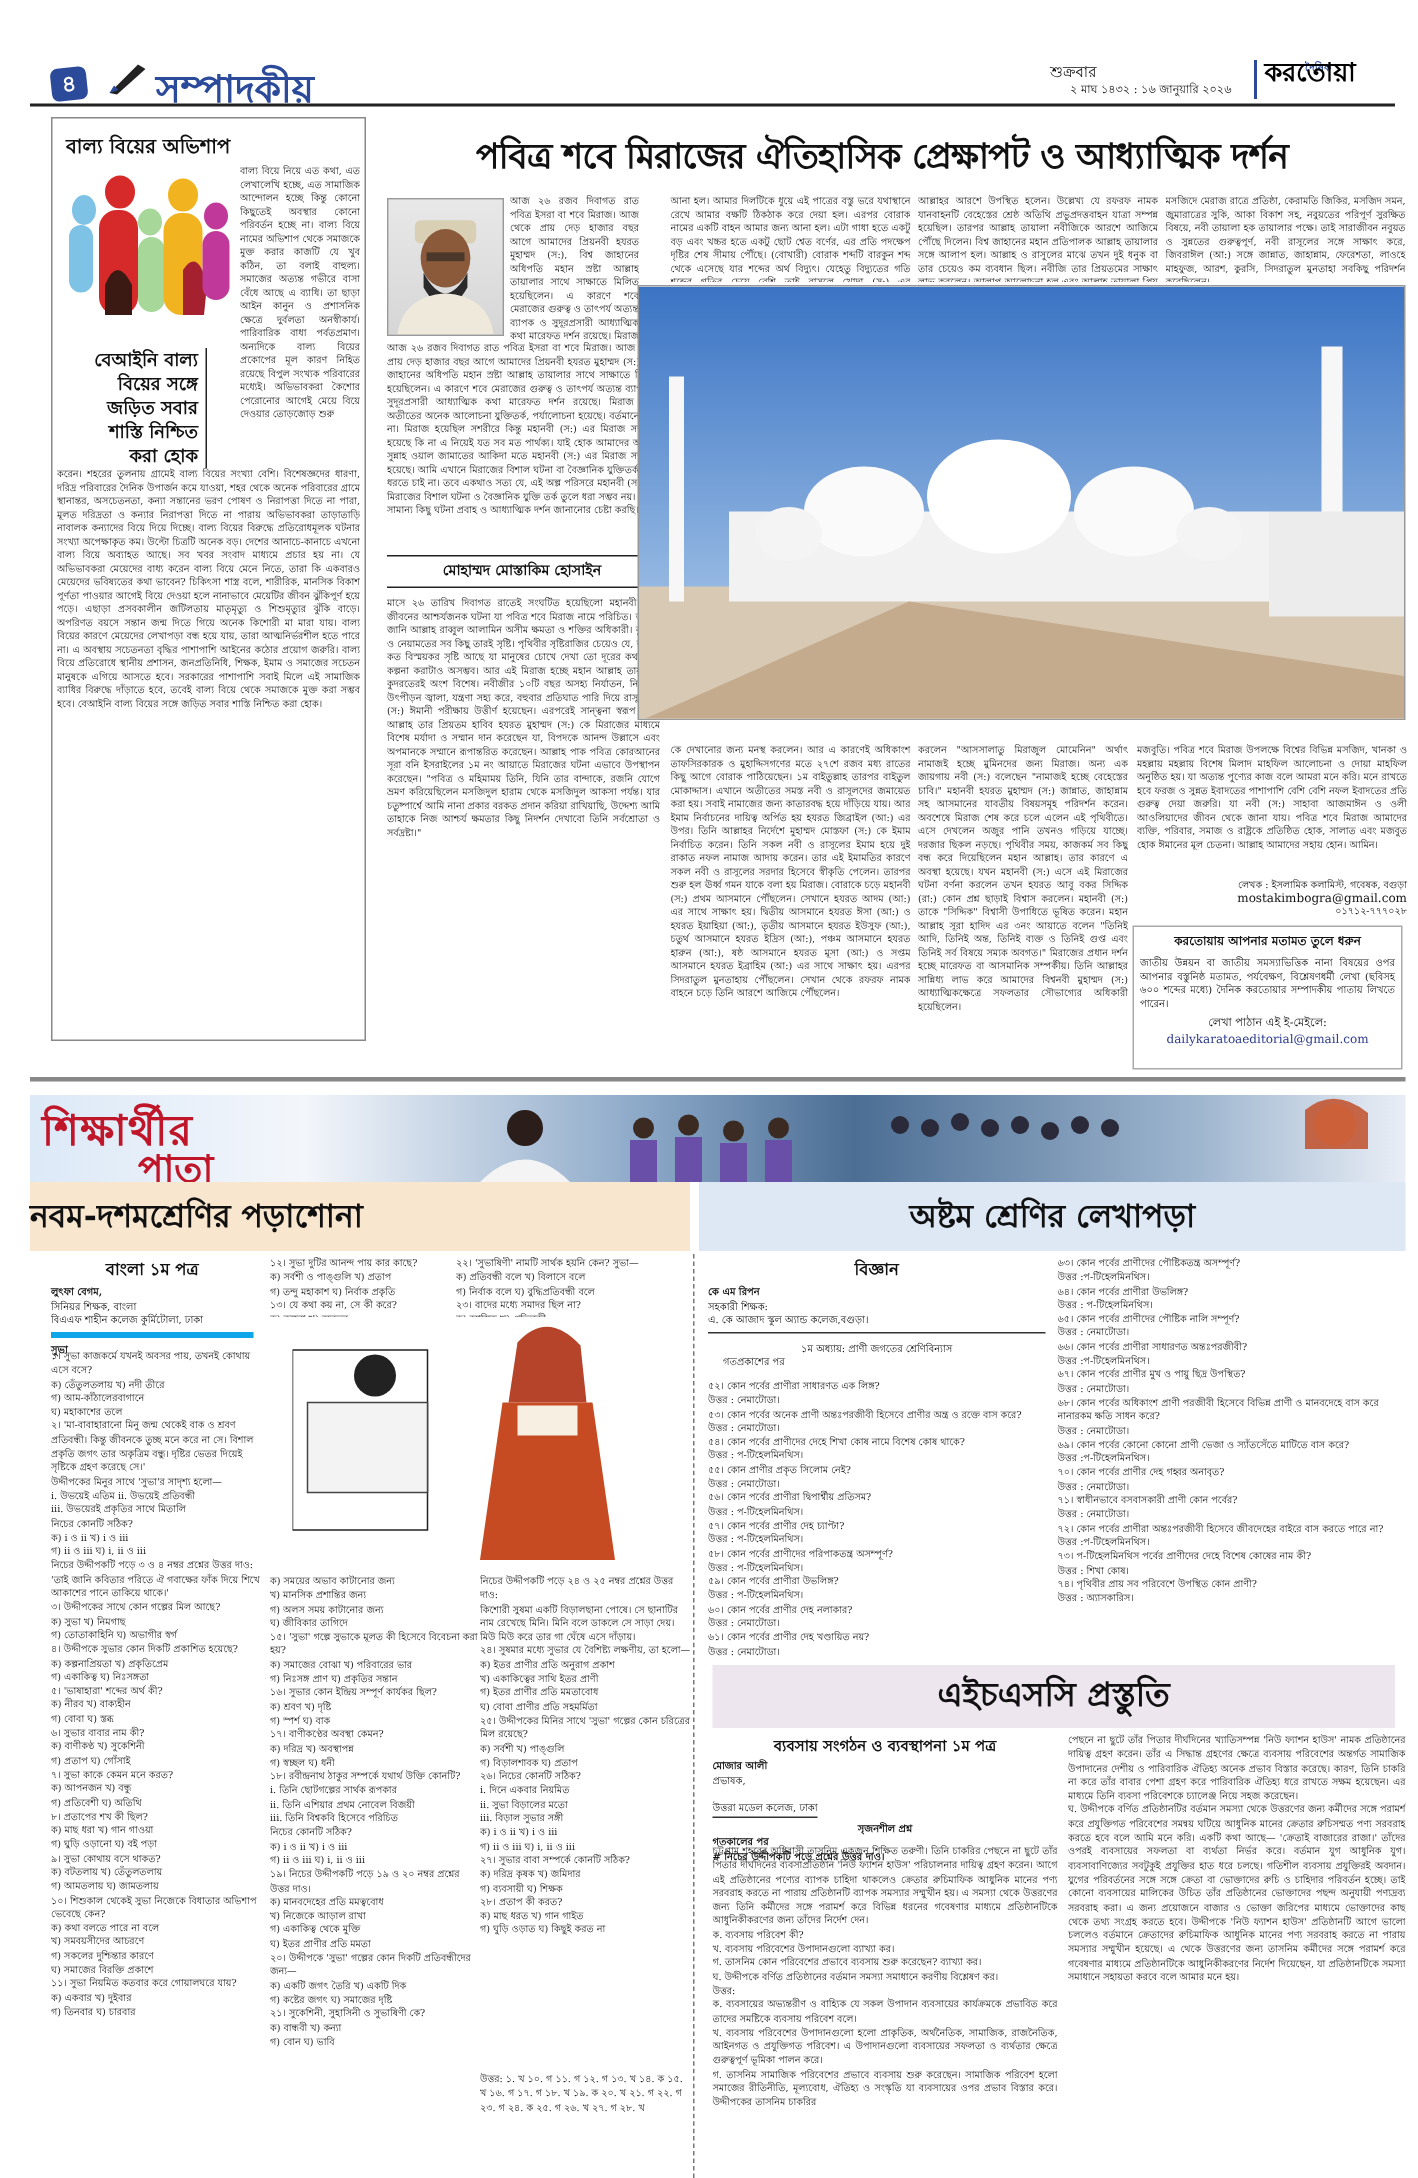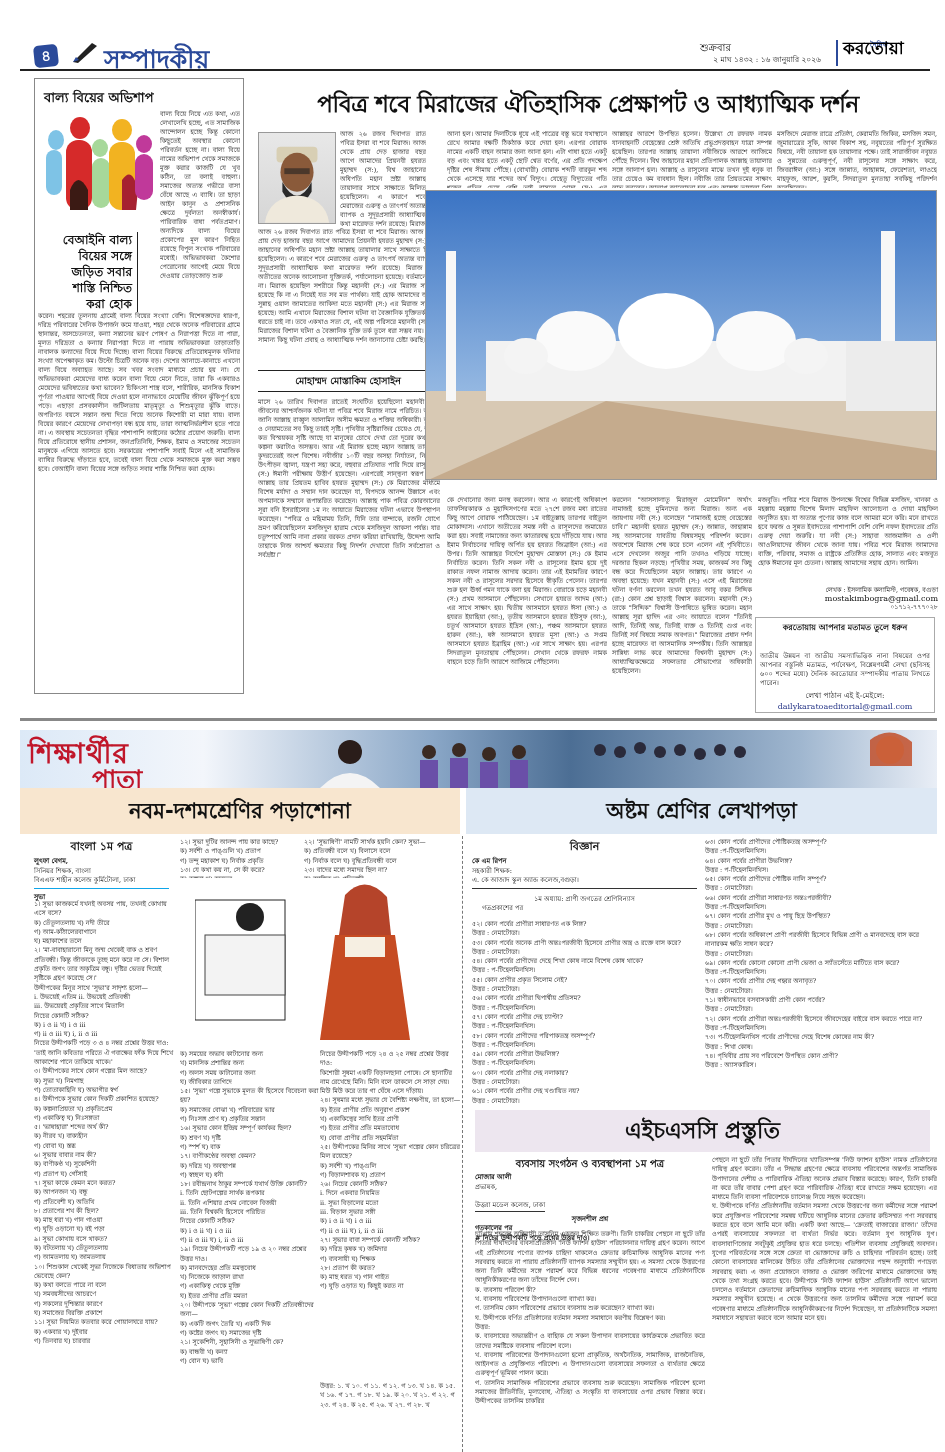--- a/index.html
+++ b/index.html
@@ -22,30 +22,30 @@
 #ltitle{left:44px;top:88px;font-size:13px;font-weight:bold}
 #limg{left:42px;top:110px;width:115px;height:105px}
 #lquote{left:56px;top:232px;width:82px;font-size:12px;line-height:16px;text-align:right;font-weight:bold;border-right:1px solid #222;padding-right:5px}
 
 #headline{left:258px;top:86px;width:660px;text-align:center;font-size:23px;font-weight:bold;font-family:"DejaVu Sans",sans-serif;letter-spacing:-0.5px}
 #author-photo{left:258px;top:132px;width:78px;height:92px;border:1px solid #999;background:linear-gradient(#e8e8e8,#d6d6d6)}
 #author-name-box{left:258px;top:370px;width:180px;height:22px;border-top:1px solid #222;border-bottom:1px solid #222;font-size:9.5px;text-align:center;line-height:20px;font-weight:bold}
 #mosque{left:425px;top:190px;width:512px;height:290px;border:1px solid #999;overflow:hidden}
 #cta{left:755px;top:617px;width:180px;height:96px;border:1px solid #aaa;padding:3px 4px}
 #cta-title{font-size:8px;font-weight:bold;text-align:center;color:#111}
-#cta-body{font-size:6.6px;line-height:9px;text-align:justify;margin-top:18px}
+#cta-body{font-size:6.6px;line-height:9px;text-align:justify;margin-top:4px}
 #cta-send{font-size:7.5px;text-align:center;margin-top:2px}
 #cta-mail{font-size:8px;text-align:center;color:#2b3a8a;font-family:"DejaVu Serif",serif}
 #byline-end{left:758px;top:586px;width:180px;text-align:right;font-size:6.4px;line-height:8.5px}
 #sep2{left:20px;top:718px;width:917px;height:3px;background:#888}
 
 #banner{left:20px;top:730px;width:917px;height:58px;background:linear-gradient(90deg,#dce9f7 0%,#f3f6fb 20%,#8aa7c7 45%,#4c6e94 60%,#9fb6cf 85%,#e9eef6 100%);overflow:hidden}
 #banner-title1{left:28px;top:732px;font-size:28px;font-weight:bold;color:#c0162a;font-family:"DejaVu Sans",sans-serif;letter-spacing:1px}
 #banner-title2{left:92px;top:760px;font-size:25px;font-weight:bold;color:#c0162a;font-family:"DejaVu Sans",sans-serif}
-#hd-left{left:20px;top:788px;width:440px;height:46px;background:#f8e6cf;text-align:center;font-size:21px;font-weight:bold;line-height:46px;font-family:"DejaVu Sans",sans-serif}
+#hd-left{left:20px;top:788px;width:440px;height:46px;background:#f8e6cf;font-size:21px;font-weight:bold;line-height:46px;font-family:"DejaVu Sans",sans-serif}
 #hd-right{left:466px;top:788px;width:471px;height:46px;background:#dde8f4;text-align:center;font-size:21px;font-weight:bold;line-height:46px;font-family:"DejaVu Sans",sans-serif}
 #vdot{left:462px;top:836px;width:1px;height:616px;border-left:1px dashed #777}
 #hsc{left:475px;top:1110px;width:455px;height:42px;background:#ede6ef;text-align:center;font-size:22px;font-weight:bold;line-height:42px;font-family:"DejaVu Sans",sans-serif}
 .subhead{font-size:11px;font-weight:bold;text-align:center}
 .small{font-size:6.6px;line-height:9.5px}
 .q{font-size:6.4px;line-height:9.3px;color:#222;white-space:pre-line}
 #cartoon{left:195px;top:875px;width:230px;height:165px}
 </style>
 </head>
 <body>
@@ -172,21 +172,21 @@
 <div id="banner-title1" class="abs">শিক্ষার্থীর</div>
 <div id="banner-title2" class="abs">পাতা</div>
 <div id="hd-left" class="abs">নবম-দশমশ্রেণির পড়াশোনা</div>
 <div id="hd-right" class="abs">অষ্টম শ্রেণির লেখাপড়া</div>
 <div id="vdot" class="abs"></div>
 
 <div class="abs" style="left:34px;top:838px;width:135px">
   <div class="subhead">বাংলা ১ম পত্র</div>
   <div class="small" style="font-weight:bold">লুৎফা বেগম,</div>
   <div class="small">সিনিয়র শিক্ষক, বাংলা</div>
-  <div class="small" style="border-bottom:1px solid #0ea5e9;padding-bottom:2px">বিএএফ শাহীন কলেজ কুর্মিটোলা, ঢাকা</div>
+  <div class="small" style="border-bottom:4px solid #0ea5e9;padding-bottom:2px">বিএএফ শাহীন কলেজ কুর্মিটোলা, ঢাকা</div>
   <div class="small" style="text-align:left;font-weight:bold;margin-top:4px">সুভা</div>
 </div>
 <div class="abs q" style="left:34px;top:900px;width:140px;height:530px;overflow:hidden">১। সুভা কাজকর্মে যখনই অবসর পায়, তখনই কোথায় এসে বসে?
   ক) তেঁতুলতলায়      খ) নদী তীরে
   গ) আম-কাঁঠালেরবাগানে
   ঘ) মহাকাশের তলে
 ২। 'মা-বাবাহারানো মিনু জন্ম থেকেই বাক ও শ্রবণ প্রতিবন্ধী। কিন্তু জীবনকে তুচ্ছ মনে করে না সে। বিশাল প্রকৃতি জগৎ তার অকৃত্রিম বন্ধু। দৃষ্টির ভেতর দিয়েই সৃষ্টিকে গ্রহণ করেছে সে।'
   উদ্দীপকের মিনুর সাথে 'সুভা'র সাদৃশ্য হলো—
   i. উভয়েই এতিম      ii. উভয়েই প্রতিবন্ধী
   iii. উভয়েরই প্রকৃতির সাথে মিতালি

